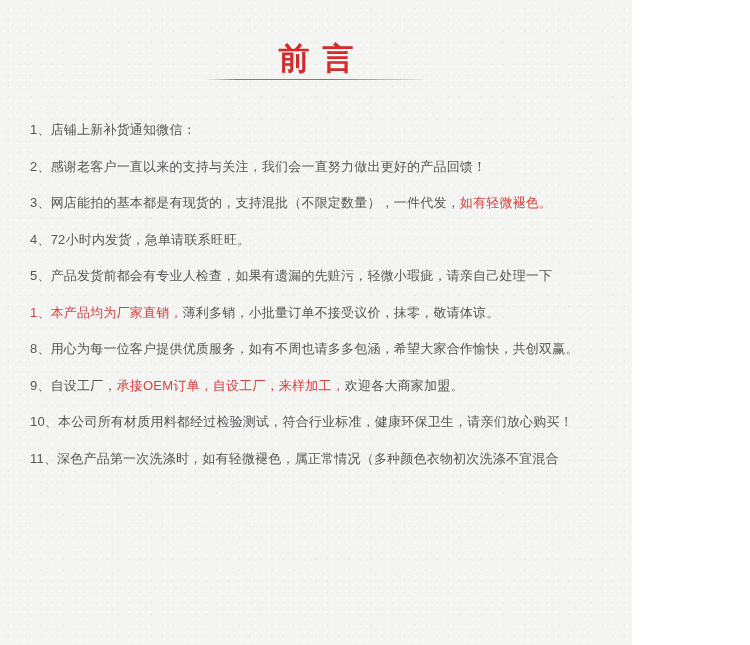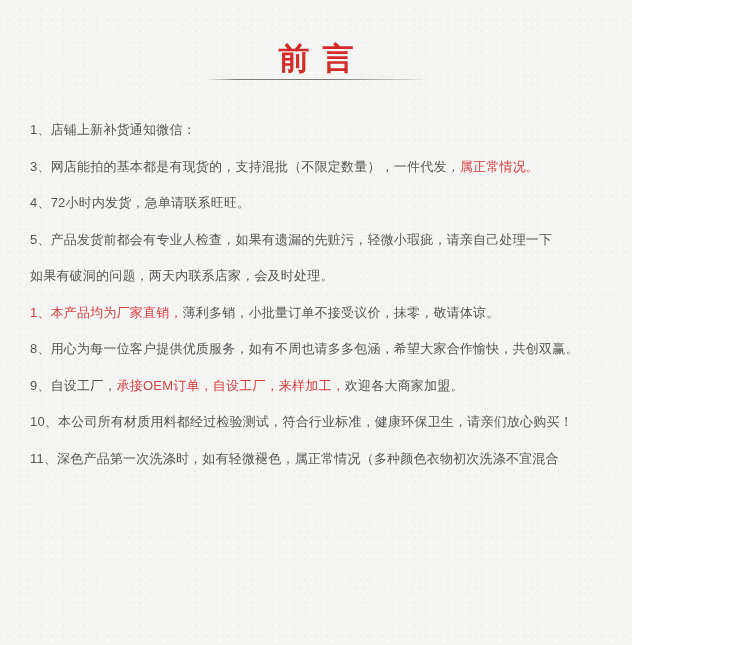--- a/index.html
+++ b/index.html
@@ -75,23 +75,23 @@
 <body>
 
 <div class="page">
   <div class="header">
     <span class="page-title">前言</span>
     <div class="title-underline"></div>
   </div>
 
   <div class="notice-list">
       <div class="notice-line"><span class="seg">1、店铺上新补货通知微信：</span></div>
-      <div class="notice-line"><span class="seg">3、网店能拍的基本都是有现货的，支持混批（不限定数量），一件代发，</span><span class="seg red">属正常情况。</span></div>
+      <div class="notice-line"><span class="seg">2、感谢老客户一直以来的支持与关注，我们会一直努力做出更好的产品回馈！</span></div>
+      <div class="notice-line"><span class="seg">3、网店能拍的基本都是有现货的，支持混批（不限定数量），一件代发，</span><span class="seg red">如有轻微褪色。</span></div>
       <div class="notice-line"><span class="seg">4、72小时内发货，急单请联系旺旺。</span></div>
       <div class="notice-line"><span class="seg">5、产品发货前都会有专业人检查，如果有遗漏的先赃污，轻微小瑕疵，请亲自己处理一下</span></div>
-      <div class="notice-line"><span class="seg">如果有破洞的问题，两天内联系店家，会及时处理。</span></div>
       <div class="notice-line"><span class="seg red">1、本产品均为厂家直销，</span><span class="seg">薄利多销，小批量订单不接受议价，抹零，敬请体谅。</span></div>
       <div class="notice-line"><span class="seg">8、用心为每一位客户提供优质服务，如有不周也请多多包涵，希望大家合作愉快，共创双赢。</span></div>
       <div class="notice-line"><span class="seg">9、自设工厂，</span><span class="seg red">承接OEM订单，自设工厂，来样加工，</span><span class="seg">欢迎各大商家加盟。</span></div>
       <div class="notice-line"><span class="seg">10、本公司所有材质用料都经过检验测试，符合行业标准，健康环保卫生，请亲们放心购买！</span></div>
       <div class="notice-line"><span class="seg">11、深色产品第一次洗涤时，如有轻微褪色，属正常情况（多种颜色衣物初次洗涤不宜混合</span></div>
     </div>
 </div>
 
 </body></html>

